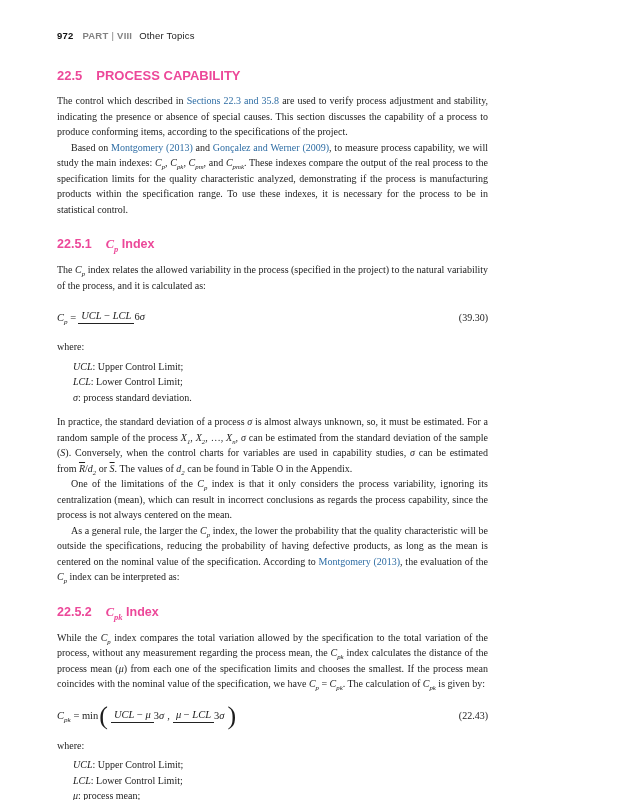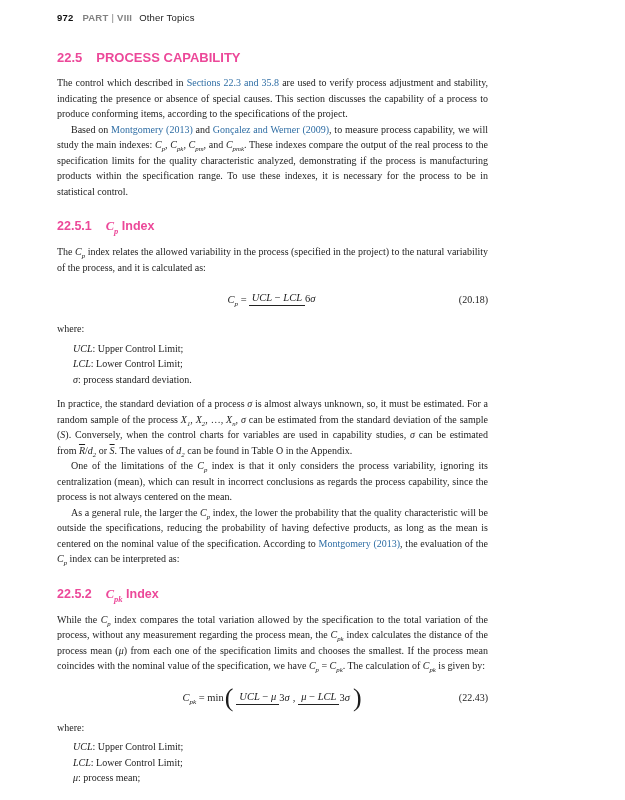--- a/index.html
+++ b/index.html
@@ -6,21 +6,21 @@
     --link-color: #2e6da4;
     --text-color: #1c1c1c;
     --muted-color: #828282;
   }
   * { box-sizing: border-box; }
   html, body { margin: 0; padding: 0; background: #fff; }
   .page {
     width: 545px;
     height: 800px;
     background: #ffffff;
-    padding: 12px 57px 0 57px;
+    padding: 30px 57px 0 57px;
     overflow: hidden;
     font-family: "Liberation Serif", serif;
     color: var(--text-color);
   }
   
   .running-header {
     font-family: "Liberation Sans", sans-serif;
     font-size: 9.5px;
     margin-bottom: 27px;
     letter-spacing: 0.2px;
@@ -60,21 +60,20 @@
   sub { font-size: 68%; line-height: 0; }
   
   p.where { font-size: 10px; line-height: 15.5px; margin: 5px 0 4px 0; }
   .deflist { margin: 0 0 9px 0; }
   .deflist p { padding-left: 16px; text-align: left; }
   
   .equation {
     position: relative;
     display: flex;
     align-items: center;
-    justify-content: center;
     margin: 9px 0 7px 0;
     font-size: 10.5px;
     min-height: 30px;
   }
   .eq-body { display: inline-flex; align-items: center; }
   .frac {
     display: inline-flex;
     flex-direction: row;
     text-align: center;
     vertical-align: middle;
@@ -116,21 +115,21 @@
   <p class="body-p"><span>The </span><span class="seg-italic">C<sub>p</sub></span><span> index relates the allowed variability in the process (specified in the project) to the natural variability of the process, and it is calculated as:</span></p>
 
   <div class="equation">
     <span class="eq-body">
       <span><span class="seg-italic">C<sub>p</sub></span><span> = </span></span>
       <span class="frac">
         <span class="num"><span class="seg-italic">UCL</span><span> − </span><span class="seg-italic">LCL</span></span>
         <span class="den"><span>6</span><span class="seg-italic">σ</span></span>
       </span>
     </span>
-    <span class="eq-num">(20.18)</span>
+    <span class="eq-num">(39.30)</span>
   </div>
 
   <p class="where body-p">where:</p>
   <div class="deflist">
     <p class="body-p"><span class="seg-italic">UCL</span><span>: Upper Control Limit;</span></p>
     <p class="body-p"><span class="seg-italic">LCL</span><span>: Lower Control Limit;</span></p>
     <p class="body-p"><span class="seg-italic">σ</span><span>: process standard deviation.</span></p>
   </div>
 
   <p class="body-p"><span>In practice, the standard deviation of a process </span><span class="seg-italic">σ</span><span> is almost always unknown, so, it must be estimated. For a random sample of the process </span><span class="seg-italic">X<sub>1</sub></span><span>, </span><span class="seg-italic">X<sub>2</sub></span><span>, …, </span><span class="seg-italic">X<sub>n</sub></span><span>, </span><span class="seg-italic">σ</span><span> can be estimated from the standard deviation of the sample (</span><span class="seg-italic">S</span><span>). Conversely, when the control charts for variables are used in capability studies, </span><span class="seg-italic">σ</span><span> can be estimated from </span><span class="seg-italic seg-over">R</span><span>/</span><span class="seg-italic">d<sub>2</sub></span><span> or </span><span class="seg-italic seg-over">S</span><span>. The values of </span><span class="seg-italic">d<sub>2</sub></span><span> can be found in Table O in the Appendix.</span></p>

